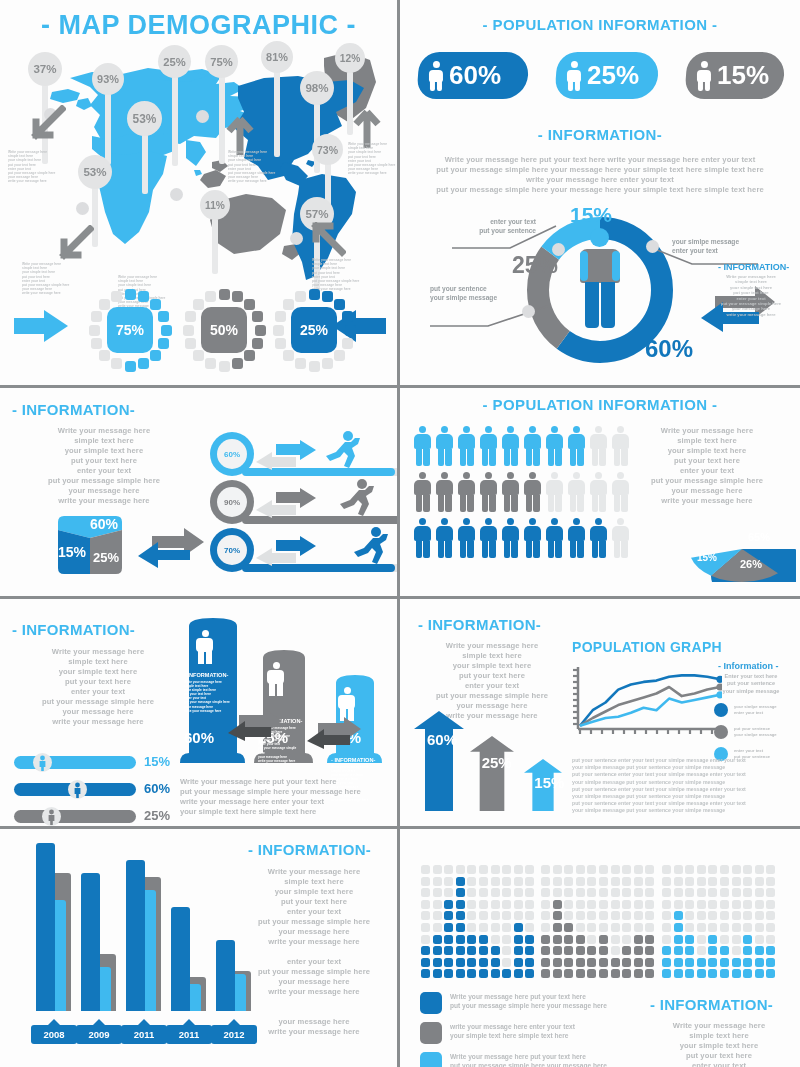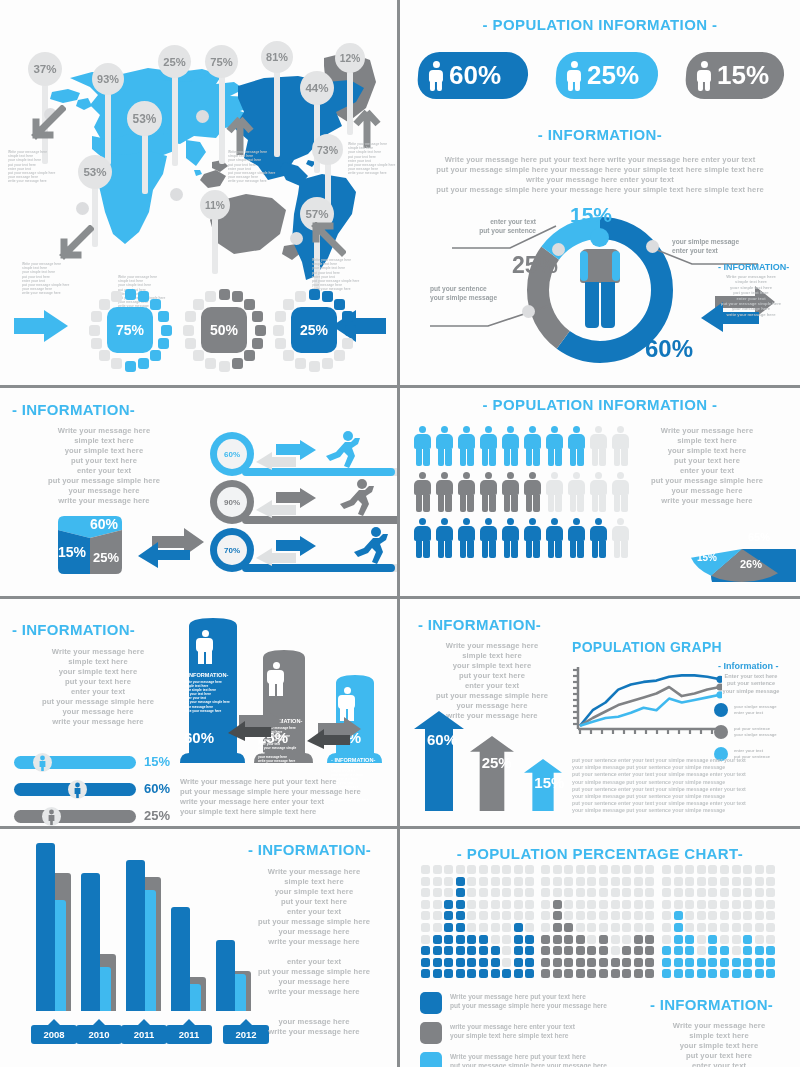--- a/index.html
+++ b/index.html
@@ -114,20 +114,21 @@
 <body>
 
 <div class="page">
 
   <div class="vdiv" style="left:397px; top:0; height:1067px;"></div>
   <div class="hdiv" style="left:0; top:385px; width:800px;"></div>
   <div class="hdiv" style="left:0; top:596px; width:800px;"></div>
   <div class="hdiv" style="left:0; top:826px; width:800px;"></div>
 
   <div class="panel" id="p-map" style="left:0;top:0;width:397px;height:385px;">
+    <div class="title-main" style="position:absolute;left:0;top:10px;width:397px;">- MAP DEMOGRAPHIC -</div>
 
     <svg id="worldmap" style="position:absolute;left:8px;top:40px;" width="382" height="250" viewBox="0 0 382 250">
 
       <path fill="#3fb9ef" d="M44,52 l16,-3 l12,4 l-3,7 l-14,3 l-13,-4 z"></path>
       <path fill="#3fb9ef" d="M62,38 l22,-6 l30,2 l26,-6 l30,4 l24,-3 l20,6 l-6,9 l18,-2 l10,7 l-14,7 l20,1 l8,8 l-18,6 l14,5 l-4,9 l-26,3 l-8,10 l-22,-2 l-14,8 l-20,-3 l-10,8 l-18,-5 l-14,5 l-16,-8 l-8,-14 l6,-12 l-10,-10 l8,-10 l-8,-8 z"></path>
       <path fill="#3fb9ef" d="M84,96 l20,4 l16,-6 l22,3 l18,-4 l12,6 l-6,12 l-16,6 l-18,-2 l-16,8 l-20,-4 l-12,-10 z"></path>
 
       <path fill="#3fb9ef" d="M95,112 l22,3 l24,-4 l18,5 l-4,18 l-10,16 l-4,22 l-10,20 l-14,12 l-12,-10 l-8,-22 l-6,-26 l6,-20 l-2,-14 z"></path>
 
       <path fill="#3fb9ef" d="M70,60 l10,-2 l4,8 l-8,4 l-8,-4 z"></path>
@@ -161,21 +162,21 @@
         <div class="pin-circ" style="left:92px;top:63px;width:32px;height:32px;font-size:10.88px;">93%</div>
         <div class="pin-stem" style="left:171.5px;top:76px;width:6px;height:90px;"></div>
         <div class="pin-circ" style="left:158px;top:45px;width:33px;height:33px;font-size:11.22px;">25%</div>
         <div class="pin-stem" style="left:141.5px;top:134px;width:6px;height:60px;"></div>
         <div class="pin-circ" style="left:127px;top:101px;width:35px;height:35px;font-size:11.9px;">53%</div>
         <div class="pin-stem" style="left:218.5px;top:76px;width:6px;height:88px;"></div>
         <div class="pin-circ" style="left:205px;top:45px;width:33px;height:33px;font-size:11.22px;">75%</div>
         <div class="pin-stem" style="left:274px;top:71px;width:6px;height:86px;"></div>
         <div class="pin-circ" style="left:261px;top:41px;width:32px;height:32px;font-size:10.88px;">81%</div>
         <div class="pin-stem" style="left:314px;top:103px;width:6px;height:70px;"></div>
-        <div class="pin-circ" style="left:300px;top:71px;width:34px;height:34px;font-size:11.56px;">44%</div>
+        <div class="pin-circ" style="left:300px;top:71px;width:34px;height:34px;font-size:11.56px;">98%</div>
         <div class="pin-stem" style="left:347px;top:71px;width:6px;height:64px;"></div>
         <div class="pin-circ" style="left:335px;top:43px;width:30px;height:30px;font-size:10.200000000000001px;">12%</div>
         <div class="pin-stem" style="left:324.5px;top:163px;width:6px;height:58px;"></div>
         <div class="pin-circ" style="left:312px;top:134px;width:31px;height:31px;font-size:10.540000000000001px;">73%</div>
         <div class="pin-stem" style="left:92px;top:187px;width:6px;height:60px;"></div>
         <div class="pin-circ" style="left:78px;top:155px;width:34px;height:34px;font-size:11.56px;">53%</div>
         <div class="pin-stem" style="left:212px;top:218px;width:6px;height:56px;"></div>
         <div class="pin-circ" style="left:200px;top:190px;width:30px;height:30px;font-size:10.200000000000001px;">11%</div>
         <div class="pin-stem" style="left:314px;top:229px;width:6px;height:62px;"></div>
         <div class="pin-circ" style="left:300px;top:197px;width:34px;height:34px;font-size:11.56px;">57%</div>
@@ -766,42 +767,41 @@
 
   <div class="panel" id="p-bar" style="left:0;top:829px;width:397px;height:238px;">
     <div id="barchart">
         <div class="bar" style="left:52px;top:44px;width:19px;height:138px;background:#808285;"></div>
         <div class="bar" style="left:47px;top:71px;width:19px;height:111px;background:#3fb9ef;"></div>
         <div class="bar" style="left:36px;top:14px;width:19px;height:168px;background:#1277bc;"></div>
         <div class="yearlbl" style="left:31px;top:196px;">2008</div>
         <div class="bar" style="left:97px;top:125px;width:19px;height:57px;background:#808285;"></div>
         <div class="bar" style="left:92px;top:138px;width:19px;height:44px;background:#3fb9ef;"></div>
         <div class="bar" style="left:81px;top:44px;width:19px;height:138px;background:#1277bc;"></div>
-        <div class="yearlbl" style="left:76px;top:196px;">2010</div>
+        <div class="yearlbl" style="left:76px;top:196px;">2009</div>
         <div class="bar" style="left:142px;top:48px;width:19px;height:134px;background:#808285;"></div>
         <div class="bar" style="left:137px;top:61px;width:19px;height:121px;background:#3fb9ef;"></div>
         <div class="bar" style="left:126px;top:31px;width:19px;height:151px;background:#1277bc;"></div>
         <div class="yearlbl" style="left:121px;top:196px;">2011</div>
         <div class="bar" style="left:187px;top:148px;width:19px;height:34px;background:#808285;"></div>
         <div class="bar" style="left:182px;top:155px;width:19px;height:27px;background:#3fb9ef;"></div>
         <div class="bar" style="left:171px;top:78px;width:19px;height:104px;background:#1277bc;"></div>
         <div class="yearlbl" style="left:166px;top:196px;">2011</div>
         <div class="bar" style="left:232px;top:142px;width:19px;height:40px;background:#808285;"></div>
         <div class="bar" style="left:227px;top:145px;width:19px;height:37px;background:#3fb9ef;"></div>
         <div class="bar" style="left:216px;top:111px;width:19px;height:71px;background:#1277bc;"></div>
-        <div class="yearlbl" style="left:223px;top:196px;">2012</div>
+        <div class="yearlbl" style="left:211px;top:196px;">2012</div>
       </div>
     <div class="title-info" style="position:absolute;left:248px;top:12px;">- INFORMATION-</div>
     <div class="body-text" style="position:absolute;left:238px;top:38px;width:152px;">Write your message here<br>simple text here<br>your simple text here<br>put your text here<br>enter your text<br>put your message simple here<br>your message here<br>write your message here</div>
     <div class="body-text" style="position:absolute;left:238px;top:128px;width:152px;">enter your text<br>put your message simple here<br>your message here<br>write your message here</div>
     <div class="body-text" style="position:absolute;left:238px;top:188px;width:152px;">your message here<br>write your message here</div>
   </div>
 
   <div class="panel" id="p-mtx" style="left:400px;top:829px;width:400px;height:238px;">
-    <div class="title-sec" style="position:absolute;left:0;top:16px;width:400px;">- POPULATION PERCENTAGE CHART-</div>
     <div id="matrices">
         <div class="cell" style="left:21px;top:36px;background:#e4e6e7;"></div>
         <div class="cell" style="left:21px;top:47.6px;background:#e4e6e7;"></div>
         <div class="cell" style="left:21px;top:59.2px;background:#e4e6e7;"></div>
         <div class="cell" style="left:21px;top:70.8px;background:#e4e6e7;"></div>
         <div class="cell" style="left:21px;top:82.4px;background:#e4e6e7;"></div>
         <div class="cell" style="left:21px;top:94px;background:#e4e6e7;"></div>
         <div class="cell" style="left:21px;top:105.6px;background:#e4e6e7;"></div>
         <div class="cell" style="left:21px;top:117.2px;background:#1277bc;"></div>
         <div class="cell" style="left:21px;top:128.8px;background:#1277bc;"></div>

